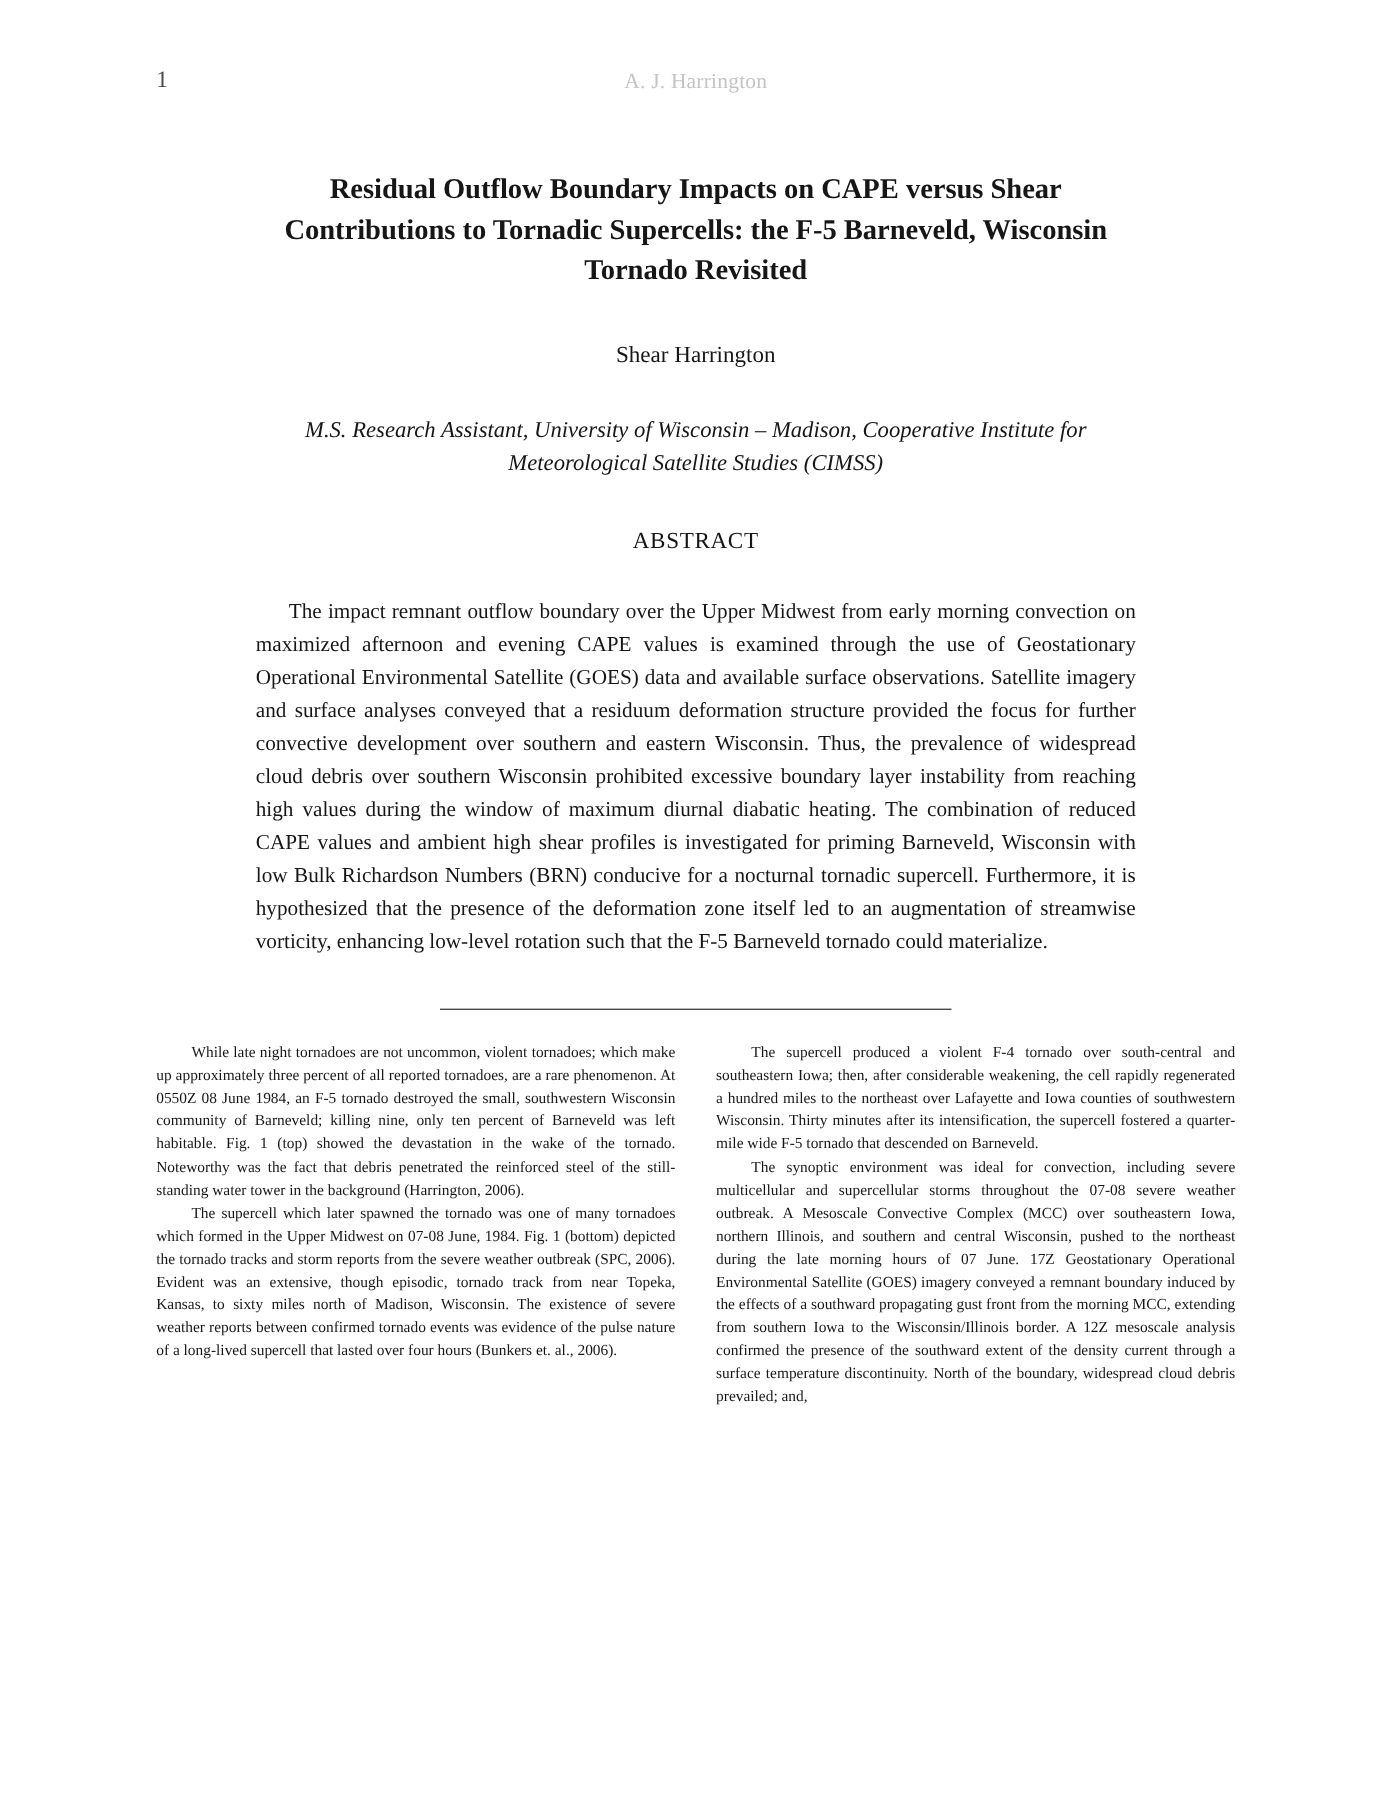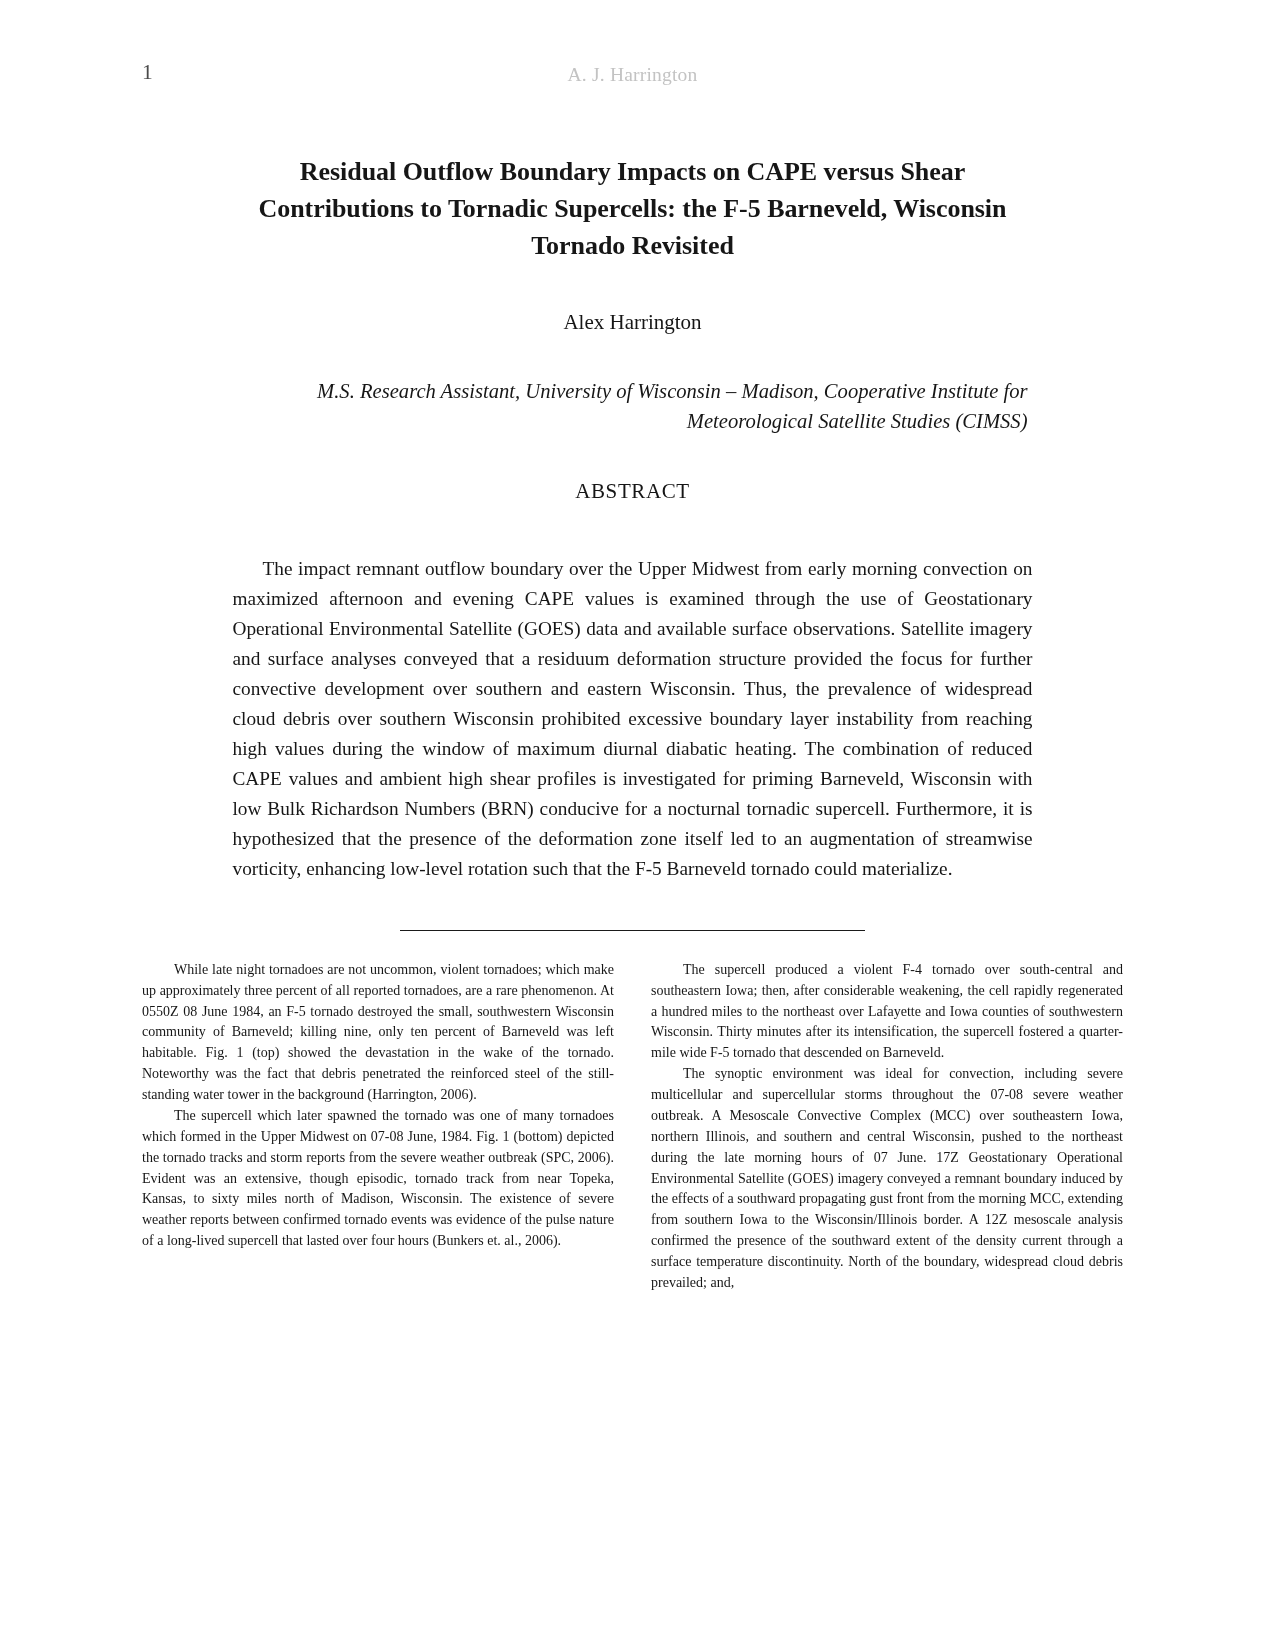--- a/index.html
+++ b/index.html
@@ -61,35 +61,35 @@
   }
   .author {
     margin: 43px auto 0 auto;
     text-align: center;
     font-size: 21px;
     line-height: 1.4;
   }
   .affiliation {
     margin: 40px auto 0 auto;
     width: 790px;
-    text-align: right;
+    text-align: center;
     font-style: italic;
     font-size: 20.6px;
     line-height: 1.45;
   }
 
   
   .abstract-heading {
     margin: 42px auto 0 auto;
     text-align: center;
     font-size: 21px;
     letter-spacing: 0.6px;
   }
   .abstract-body {
-    margin: 50px auto 0 auto;
+    margin: 38px auto 0 auto;
     width: 800px;
     text-align: justify;
     text-justify: inter-word;
     font-size: 19.3px;
     line-height: 1.555;
     text-indent: 30px;
     hyphens: none;
   }
 
   
@@ -138,21 +138,21 @@
 
 <div class="page">
 
   <div class="running-header">
     <span class="page-number">1</span>
     <div class="running-title">A. J. Harrington</div>
   </div>
 
   <h1 class="doc-title">Residual Outflow Boundary Impacts on CAPE versus Shear Contributions to Tornadic Supercells: the F-5 Barneveld, Wisconsin Tornado Revisited</h1>
 
-  <div class="author">Alex Harrington</div>
+  <div class="author">Shear Harrington</div>
 
   <div class="affiliation">M.S. Research Assistant, University of Wisconsin – Madison, Cooperative Institute for Meteorological Satellite Studies (CIMSS)</div>
 
   <div class="abstract-heading">ABSTRACT</div>
 
   <div class="abstract-body">The impact remnant outflow boundary over the Upper Midwest from early morning convection on maximized afternoon and evening CAPE values is examined through the use of Geostationary Operational Environmental Satellite (GOES) data and available surface observations.  Satellite imagery and surface analyses conveyed that a residuum deformation structure provided the focus for further convective development over southern and eastern Wisconsin.  Thus, the prevalence of widespread cloud debris over southern Wisconsin prohibited excessive boundary layer instability from reaching high values during the window of maximum diurnal diabatic heating.  The combination of reduced CAPE values and ambient high shear profiles is investigated for priming Barneveld, Wisconsin with low Bulk Richardson Numbers (BRN) conducive for a nocturnal tornadic supercell.  Furthermore, it is hypothesized that the presence of the deformation zone itself led to an augmentation of streamwise vorticity, enhancing low-level rotation such that the F-5 Barneveld tornado could materialize.</div>
 
   <div class="divider-wrap">
     <span class="divider"></span>
   </div>

